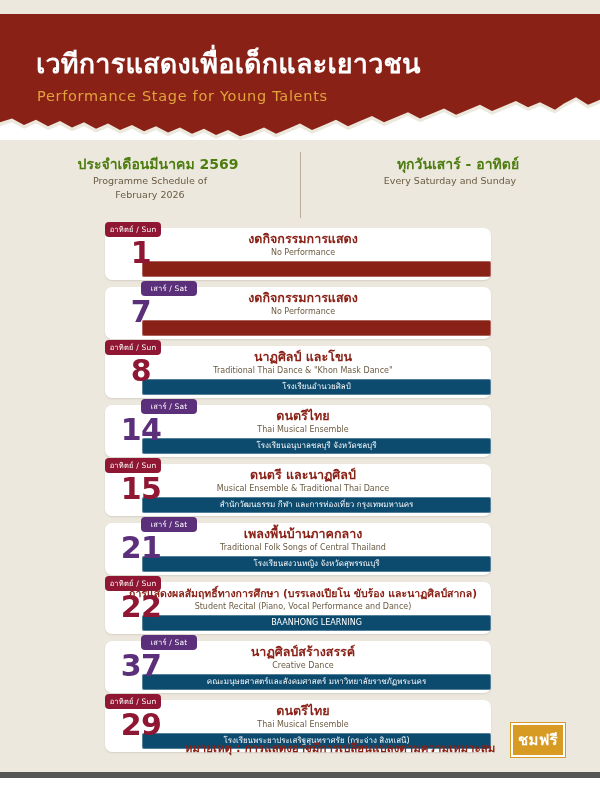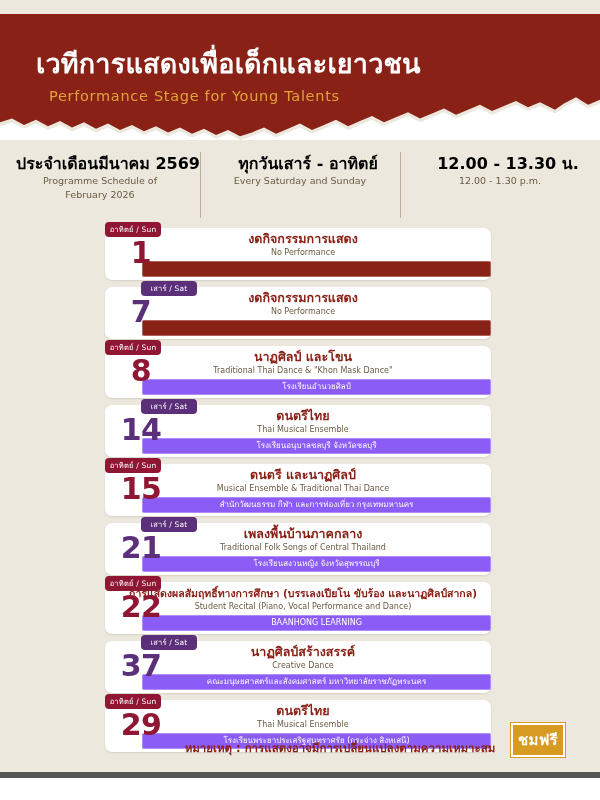--- a/index.html
+++ b/index.html
@@ -97,21 +97,20 @@
     white-space: nowrap;
   }
   .title-en {
     position: absolute;
     left: 37px; top: 88px;
     color: #e0a33c;
     font-size: 14.5px;
     letter-spacing: .7px;
     z-index: 5;
     white-space: nowrap;
-    margin-left: 12px;
   }
 
   
   .infobar {
     position: absolute;
     left: 0; top: 150px;
     width: 600px; height: 72px;
     display: flex;
   }
   .info-col {
@@ -121,22 +120,22 @@
     padding-top: 4px;
   }
   .info-col + .info-col::before {
     content: "";
     position: absolute;
     left: 0; top: 2px;
     width: 1px; height: 66px;
     background: #b9ae96;
   }
   .info-th {
-    color: #000000;
-    font-size: 16px;
+    color: #4d7c0f;
+    font-size: 14px;
     font-weight: bold;
     line-height: 20px;
     white-space: nowrap;
     padding-left: 16px;
   }
   .info-en {
     color: #6a5a42;
     font-size: 9.5px;
     line-height: 14px;
   }
@@ -224,21 +223,21 @@
     width: 349px; height: 16px;
     border-radius: 2px;
     color: #ffffff;
     font-size: 8px;
     line-height: 16px;
     text-align: center;
     white-space: nowrap;
     overflow: hidden;
     box-shadow: inset 0 0 0 1px rgba(255,255,255,.30);
   }
-  .venue.olive { background: #8b5cf6; }
+  .venue.olive { background: #0c4a6e; }
   .venue.red   { background: #8a2116; }
 
   
   .footer {
     position: absolute;
     left: 0; top: 735px;
     width: 600px; height: 40px;
   }
   .note {
     position: absolute;
@@ -295,25 +294,20 @@
     <div class="info-col">
       <div class="info-th">ประจำเดือนมีนาคม 2569</div>
       <div class="info-en">Programme Schedule of</div>
       <div class="info-en">February 2026</div>
     </div>
     <div class="info-col">
       <div class="info-th">ทุกวันเสาร์ - อาทิตย์</div>
       <div class="info-en">Every Saturday and Sunday</div>
       <div class="info-en"></div>
     </div>
-    <div class="info-col">
-      <div class="info-th">12.00 - 13.30 น.</div>
-      <div class="info-en">12.00 - 1.30 p.m.</div>
-      <div class="info-en"></div>
-    </div>
   </div>
 
   <div class="schedule" id="schedule-list">
       <div class="row">
         <div class="card"></div>
         <div class="venue red"></div>
         <div class="daybadge sun">อาทิตย์ / Sun</div>
         <div class="daynum sun">1</div>
         <div class="body">
           <div class="ev-th">งดกิจกรรมการแสดง</div>

